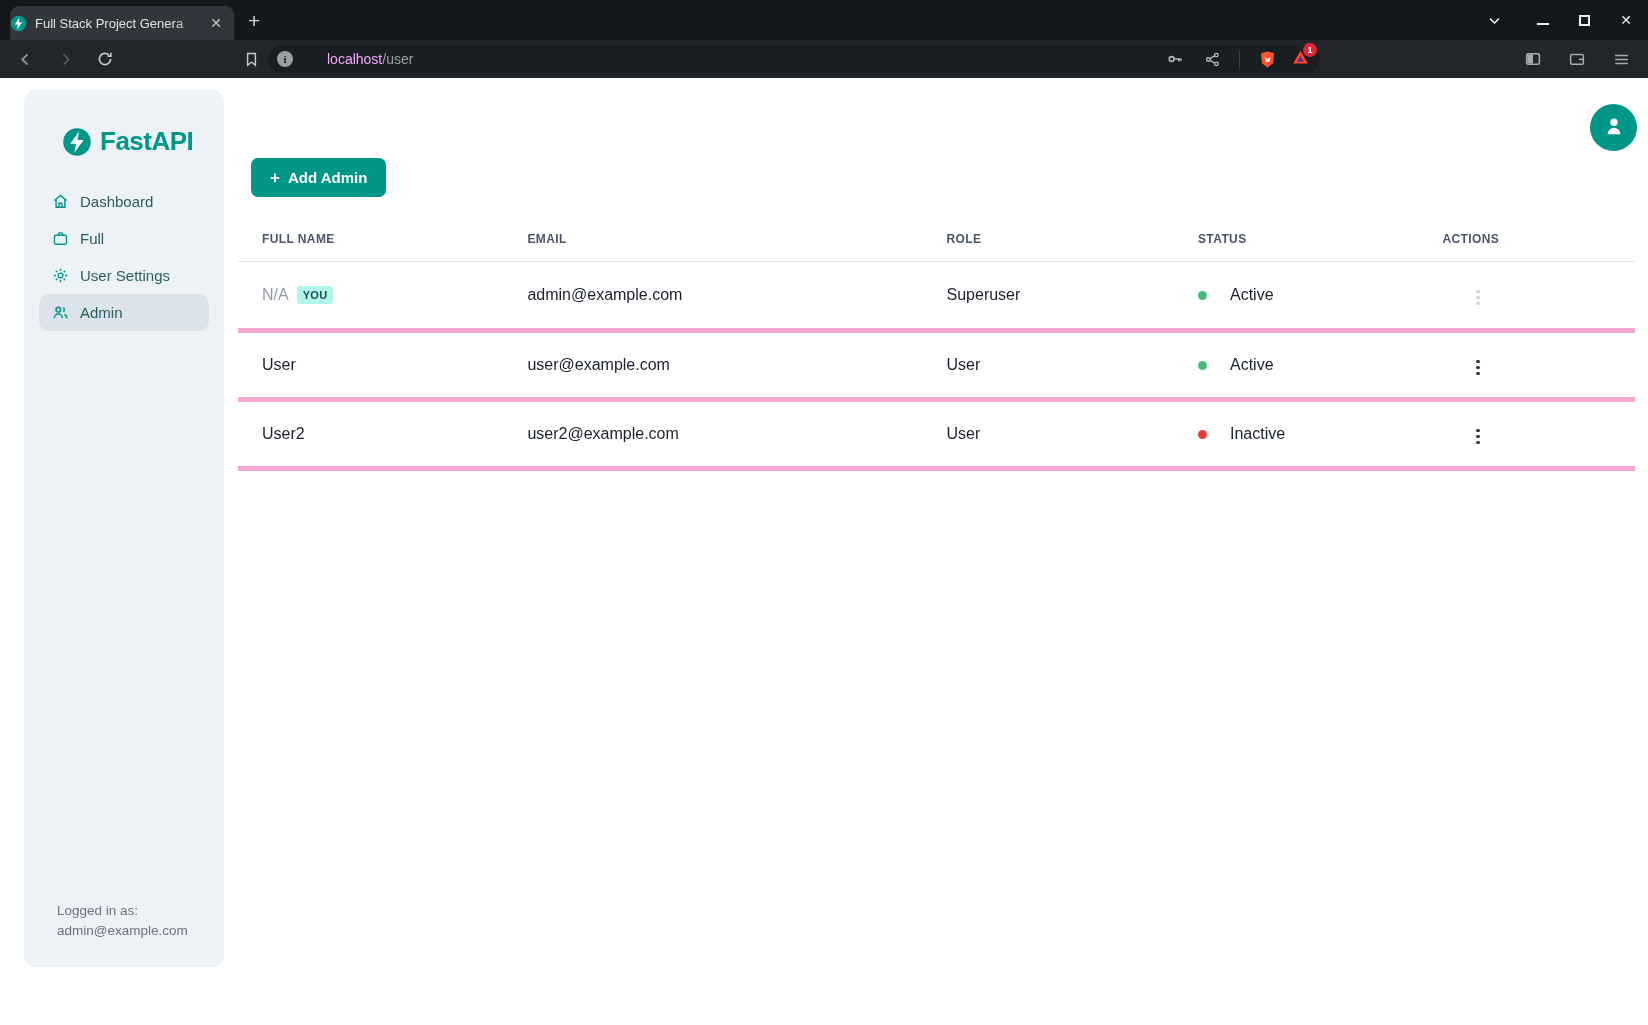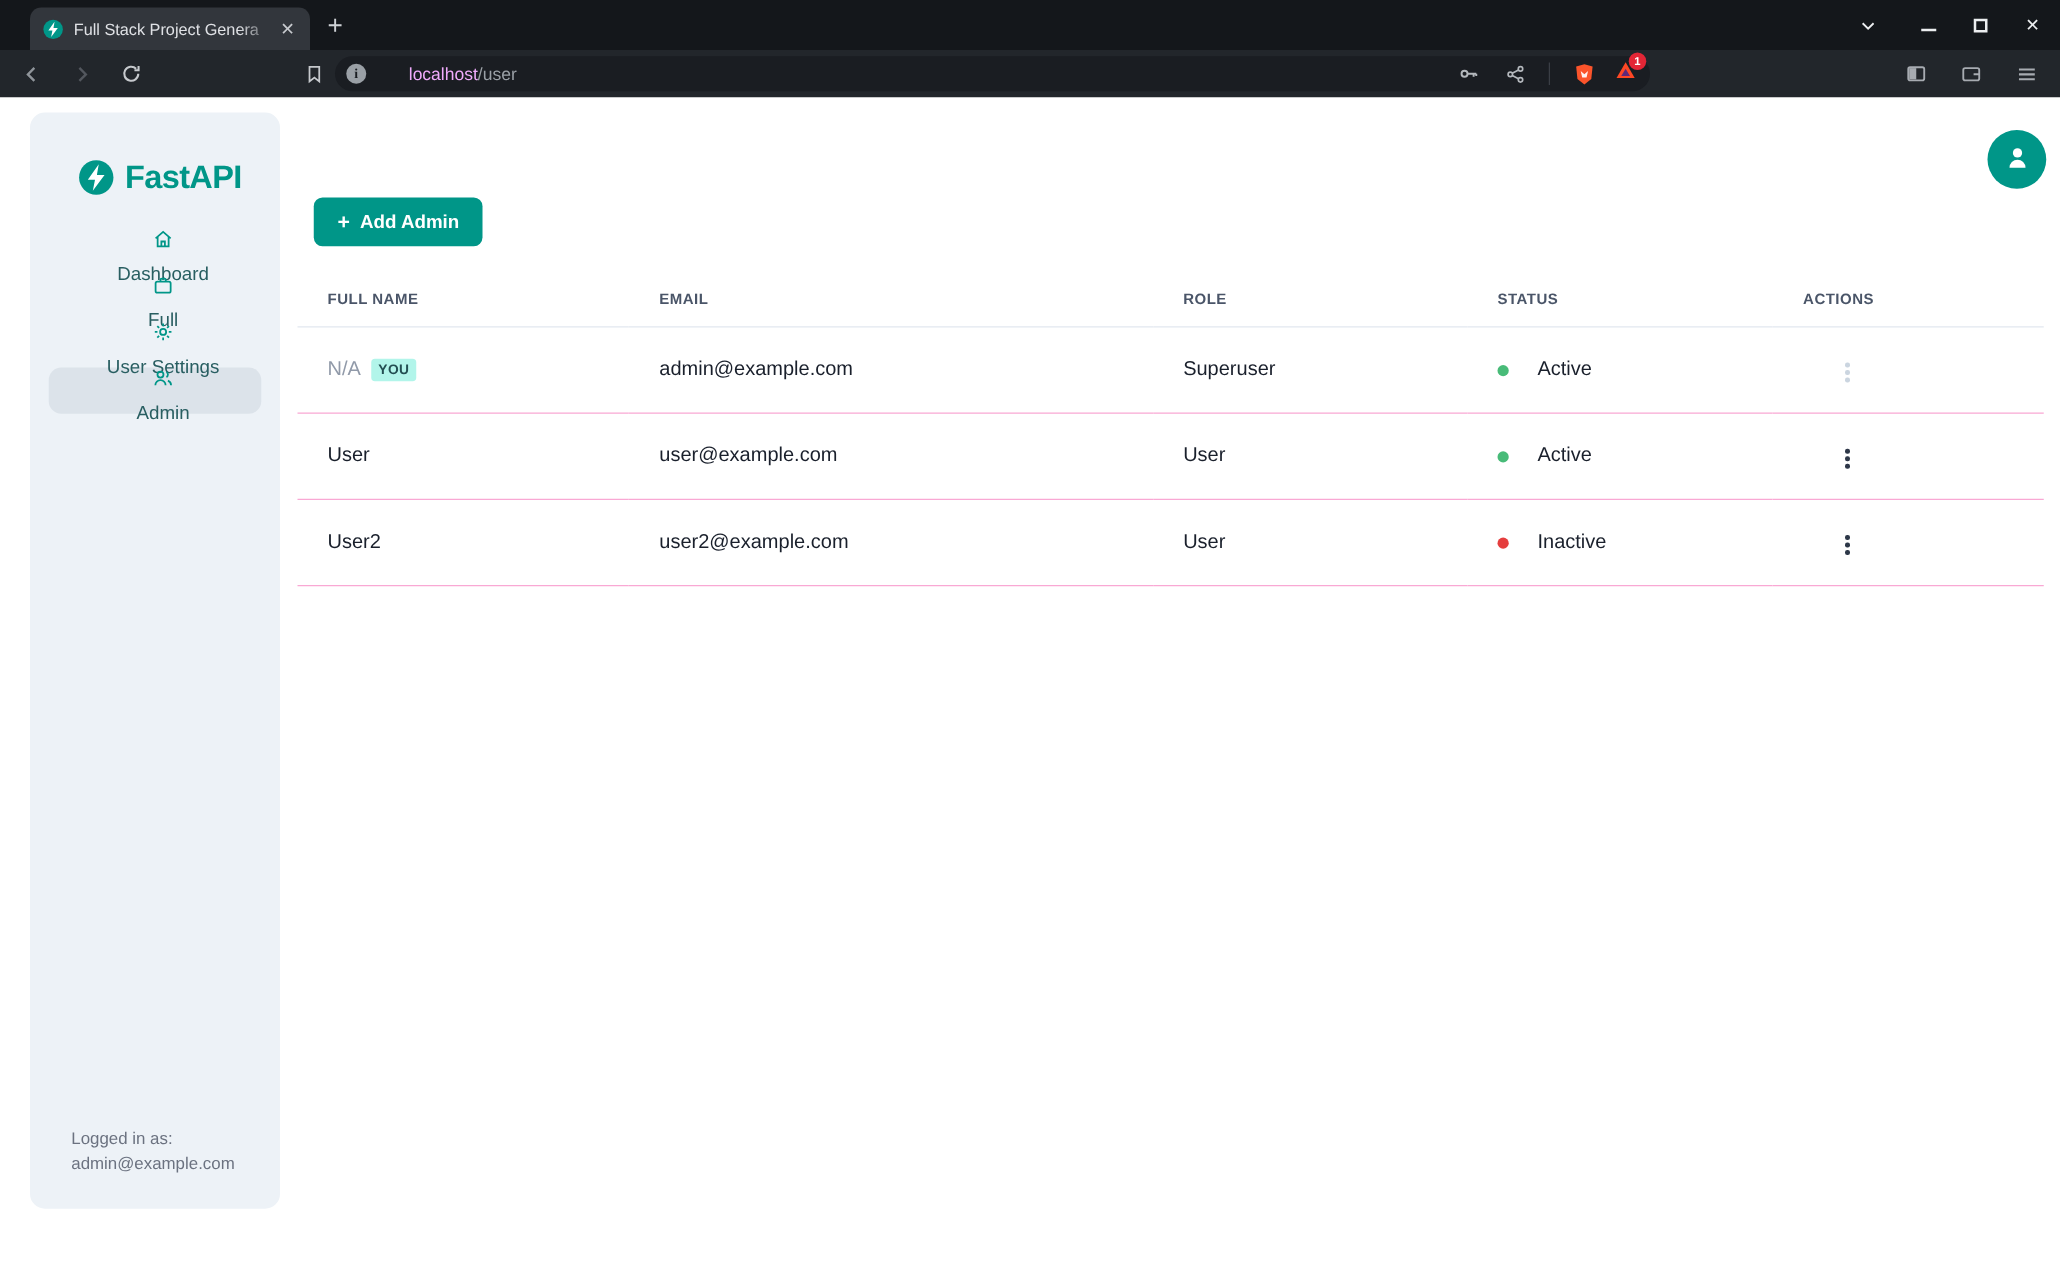--- a/index.html
+++ b/index.html
@@ -1,22 +1,22 @@
 <!DOCTYPE html>
 <html><head>
 <meta charset="utf-8">
 <style>
   * { margin:0; padding:0; box-sizing:border-box; }
   html,body { width:1648px; height:1025px; overflow:hidden;
     font-family:"Liberation Sans", sans-serif; background:#fff; }
 
   
   .tabbar { height:40px; background:#14171b; display:flex; align-items:center; position:relative; }
-  .tab { margin-left:24px; margin-top:6px; height:34px; width:224px; background:#32363c;
-    border-radius:9px 9px 0 0; display:flex; align-items:center; padding:0 8px 0 10px; }
+  .tab { margin-left:10px; margin-top:6px; height:34px; width:224px; background:#32363c;
+    border-radius:9px 9px 0 0; display:flex; align-items:center; padding:0 8px 0 0; }
   .tab-favicon { width:17px; height:17px; flex:0 0 17px; }
   .tab-title { color:#dfe1e5; font-size:13px; margin-left:8px; white-space:nowrap; overflow:hidden;
     flex:1; -webkit-mask-image:linear-gradient(90deg,#000 82%,transparent); mask-image:linear-gradient(90deg,#000 82%,transparent); }
   .tab-close { color:#c7cace; font-size:14px; line-height:1; padding:2px 4px; cursor:default; }
   .newtab-btn { color:#cfd2d6; font-size:21px; font-weight:400; margin-left:14px; margin-top:2px; }
   .winctrls { position:absolute; right:16px; top:0; height:40px; display:flex; align-items:center; gap:30px; color:#eceef0; }
   .winctrls .glyph { font-size:14px; }
   .win-max { width:11px; height:11px; border:2px solid #eceef0; }
   .win-min { width:12px; height:2px; background:#eceef0; margin-top:8px; }
 
@@ -40,36 +40,36 @@
   
   .page { position:relative; height:947px; background:#ffffff; }
 
   .sidebar { position:absolute; left:24px; top:12px; width:200px; height:877px; background:#edf2f7;
     border-radius:12px; padding:36px 0 28px 0; }
   .logo { display:flex; align-items:center; gap:8px; padding-left:38px; }
   .logo-badge { width:30px; height:30px; }
   .logo-text { font-size:26px; font-weight:700; color:#009688; letter-spacing:-0.5px; }
   .nav { margin-top:26px; padding:0 15px; }
   .nav-item { display:flex; align-items:center; gap:11px; height:37px; padding-left:13px; border-radius:10px;
-    color:#285e61; font-size:15px; cursor:pointer;flex-direction:column; }
+    color:#285e61; font-size:15px; cursor:pointer; }
   .nav-item .nav-ic { color:#009688; display:flex; }
   .nav-item.active { background:#dce3ea; }
   .sidebar-footer { position:absolute; left:33px; bottom:26px; font-size:13.5px; color:#6b7280; line-height:1.5; }
 
   .content { position:absolute; left:210px; top:0; right:0; bottom:0; padding:47px 13px 0 28px; }
   .page-title { font-size:30px; font-weight:800; color:#1a202c; margin-left:13px; }
   .add-user-btn { margin:33px 0 0 13px; display:inline-flex; align-items:center; gap:8px; background:#009688;
     color:#fff; font-size:15px; font-weight:700; border:none; border-radius:7px; padding:11px 19px; cursor:pointer;
     font-family:inherit; }
   .add-user-btn .plus { font-size:17px; font-weight:700; line-height:1; }
 
   table.users { width:100%; border-collapse:collapse; table-layout:fixed; margin-top:23px; }
   th { text-align:left; font-size:12px; font-weight:700; color:#4a5568; letter-spacing:0.4px;
     padding:12px 24px 15px 24px; border-bottom:1px solid #e2e8f0; }
-  td { font-size:16px; color:#1a202c; padding:0 24px; height:69px; border-bottom:1px solid #f9a8d4; vertical-align:middle; }
+  td { font-size:16px; color:#1a202c; padding:0 24px; height:69px; border-bottom:5px solid #f9a8d4; vertical-align:middle; }
   .muted { color:#919aa9; }
   .you-badge { display:inline-block; margin-left:8px; background:#b2f5ea; color:#234e52; font-size:11px;
     font-weight:700; letter-spacing:0.3px; border-radius:3px; padding:3px 6px; vertical-align:1px; }
   .status-cell { display:flex; align-items:center; gap:23px; }
   .dot { width:9px; height:9px; border-radius:50%; }
   .dot-green { background:#48bb78; }
   .dot-red { background:#e53e3e; }
   .kebab { display:inline-flex; flex-direction:column; gap:2.5px; padding:6px 18px 6px 18px; cursor:pointer; }
   .kebab i { width:3.5px; height:3.5px; border-radius:50%; background:#2d3748; }
   .kebab.disabled i { background:#cbd5e0; }

